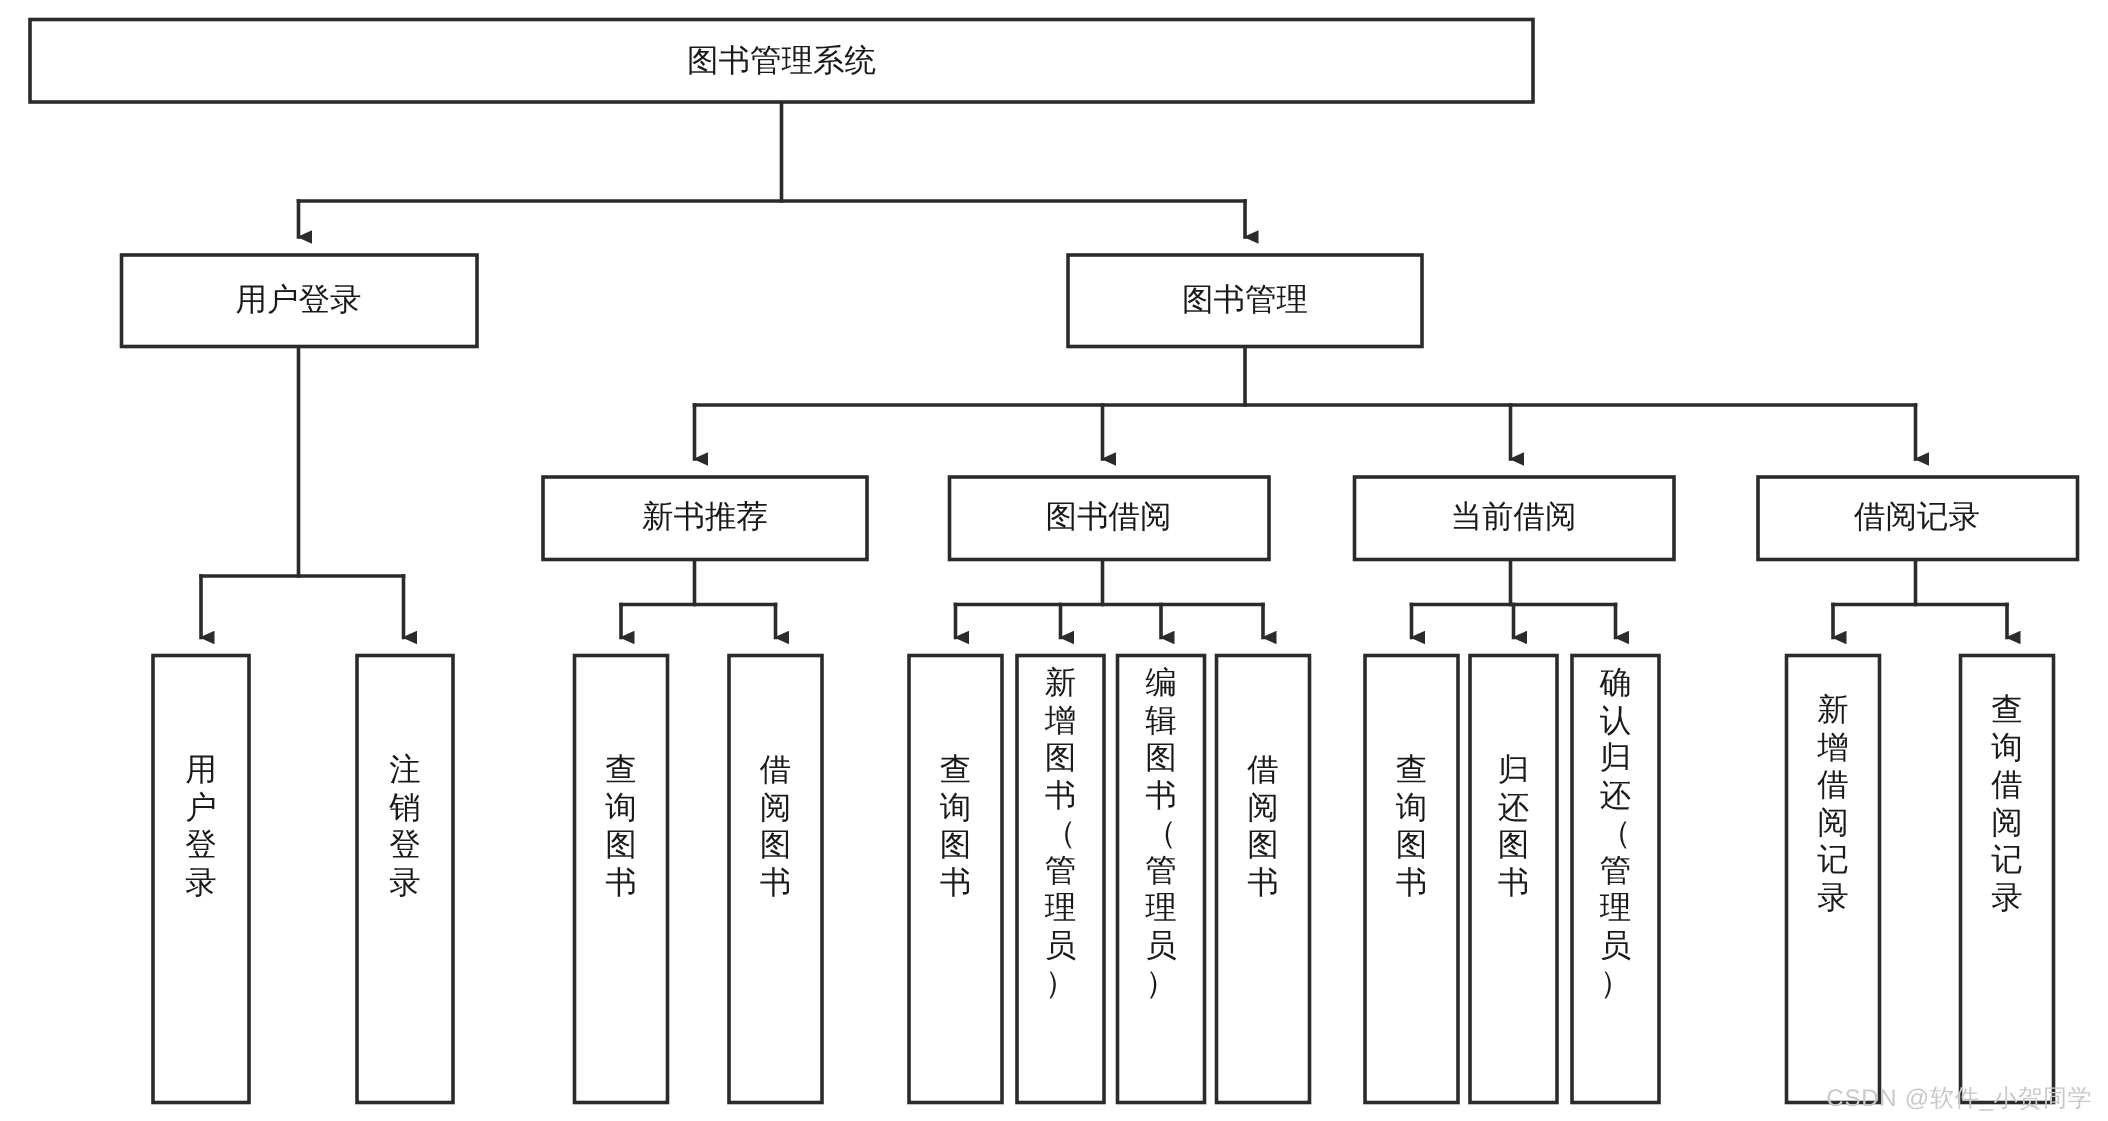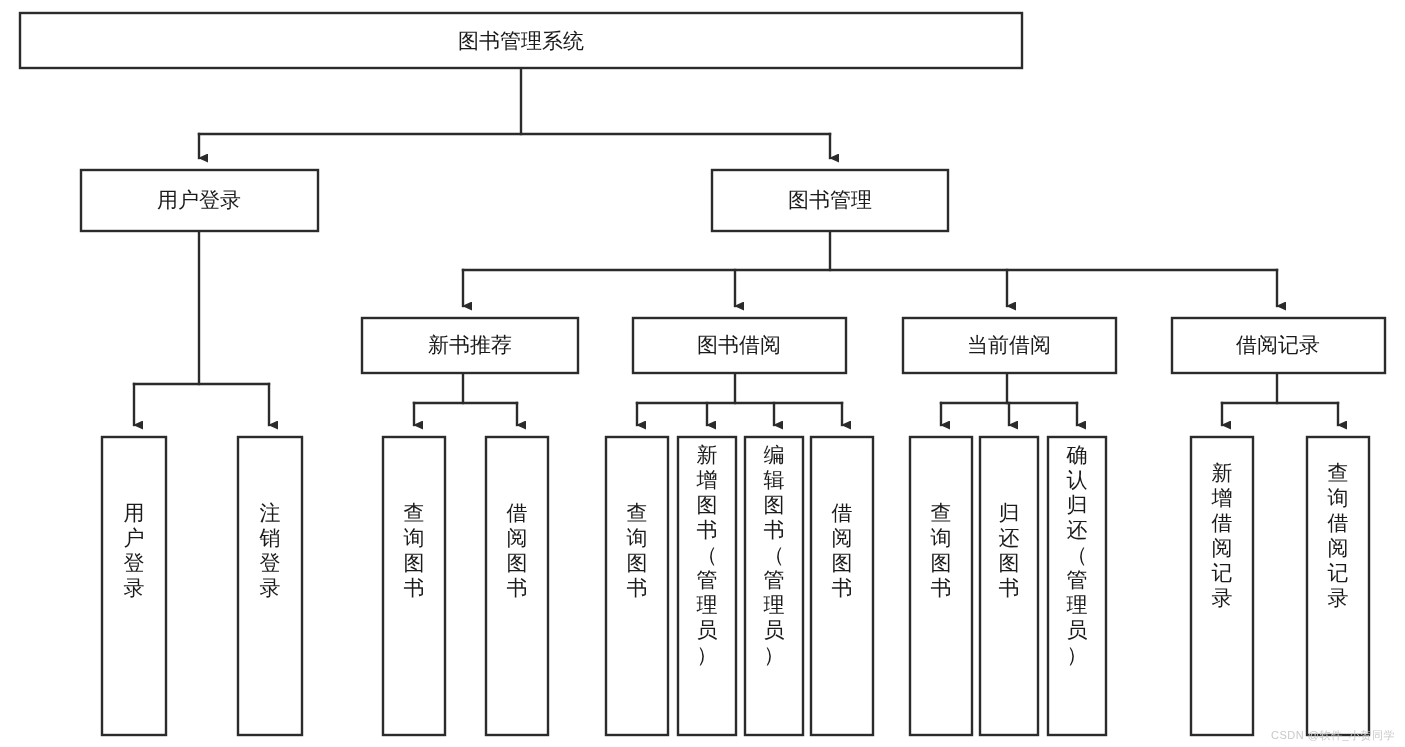--- a/index.html
+++ b/index.html
@@ -50,21 +50,21 @@
     fill: #1a1a1a;
     font-family: "Liberation Sans", "DejaVu Sans", sans-serif;
     font-size: 21px;
     text-anchor: middle;
   }
   .watermark {
     position: absolute;
     right: 10px;
     bottom: 4px;
     font-family: "Liberation Sans", "DejaVu Sans", sans-serif;
-    font-size: 11px;
+    font-size: 16px;
     color: #c9c9c9;
     white-space: nowrap;
     letter-spacing: 0.5px;
   }
 </style>
 </head>
 <body>
 
 <div id="diagram-root">
 

